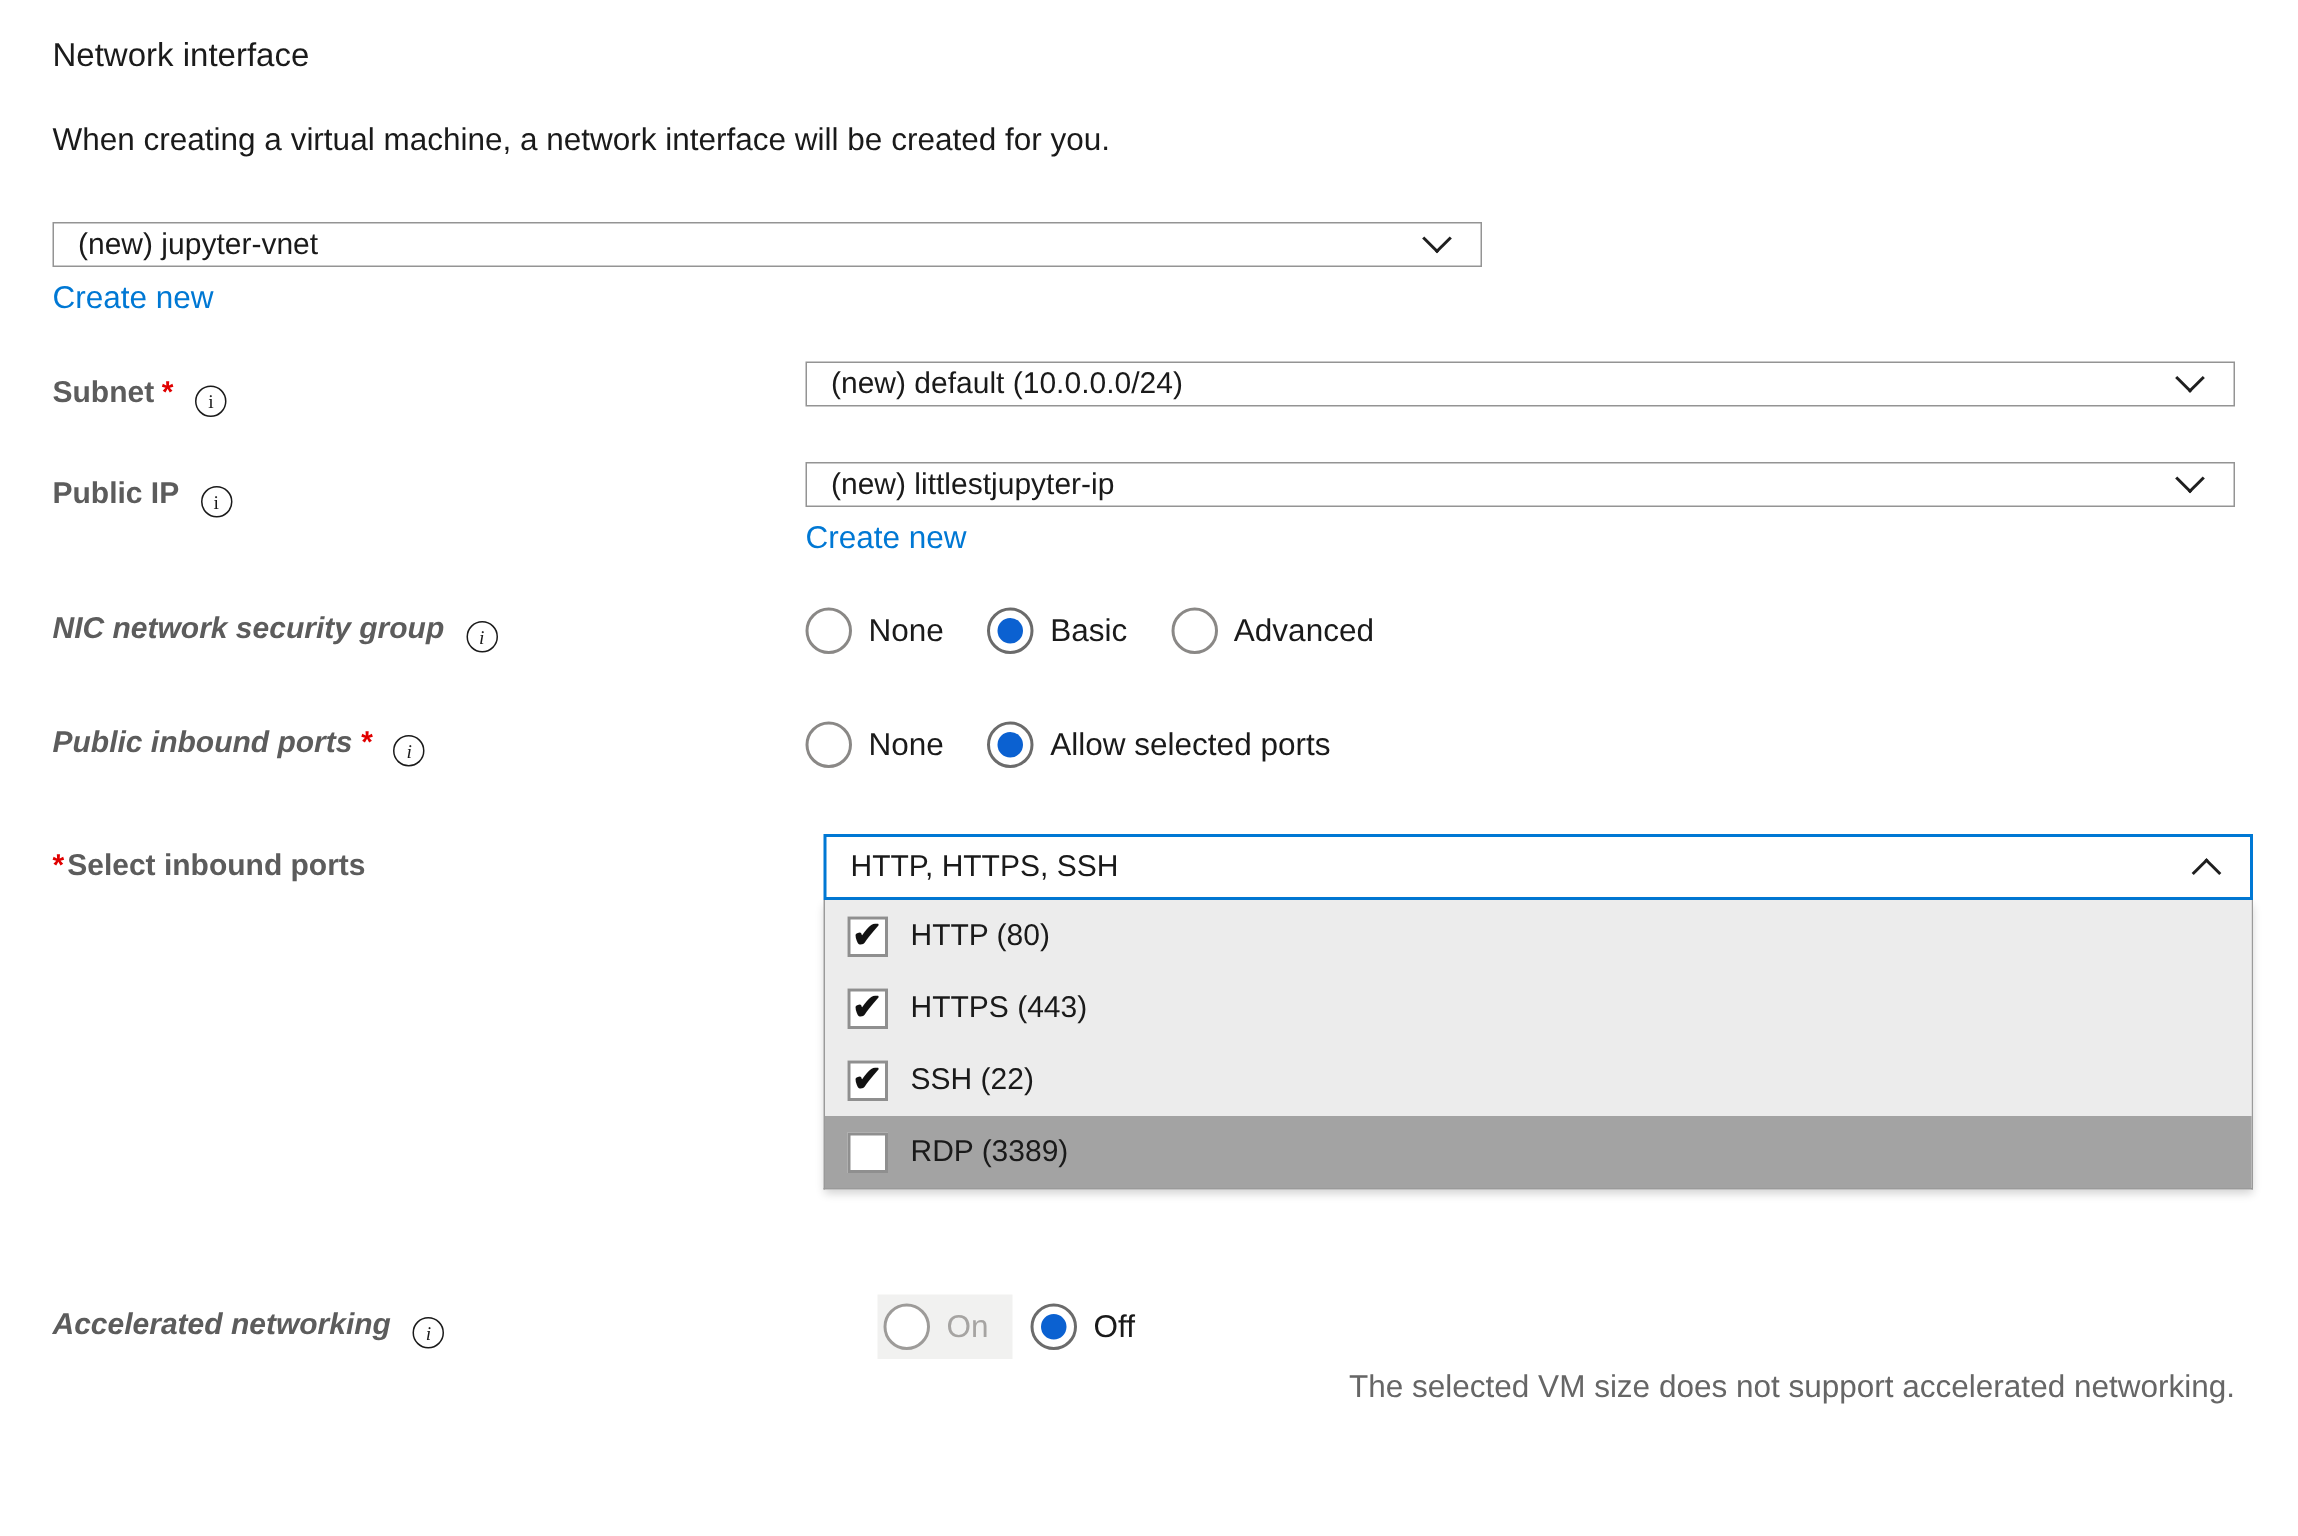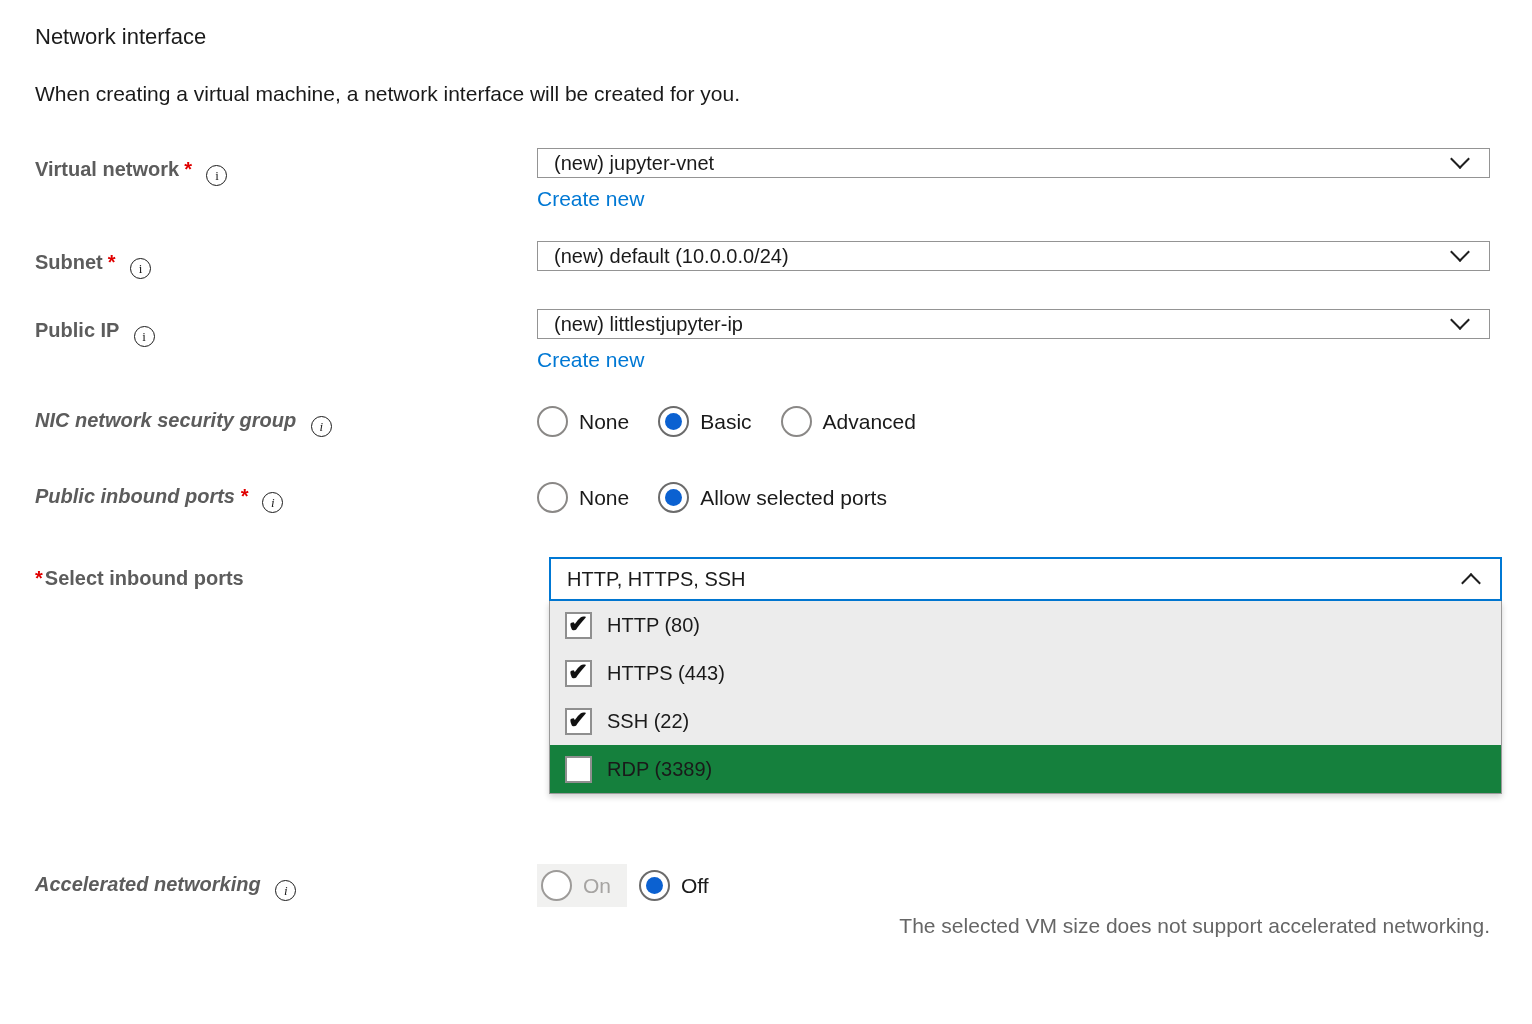--- a/index.html
+++ b/index.html
@@ -56,21 +56,21 @@
   .create-new {
     display: inline-block; margin-top: 9px; color: #0078d4;
     font-size: 21px; text-decoration: none; cursor: pointer;
   }
 
   .gap-after-vnet   { margin-top: 30px; }
   .gap-after-subnet { margin-top: 30px; }
   .gap-after-pip    { margin-top: 34px; }
   .gap-radio-1      { margin-top: 45px; }
   .gap-radio-2      { margin-top: 44px; gap: 12px; }
-  .gap-after-panel  { margin-top: 70px; }
+  .gap-after-panel  { margin-top: 70px; gap: 48px; }
 
   .radio-group { display: flex; align-items: center; }
   .radio-option { display: flex; align-items: center; margin-right: 29px;
     font-size: 21px; color: #1a1a1a; cursor: pointer; }
   .radio-circle {
     width: 31px; height: 31px; flex: none; border: 2px solid #8a8886;
     border-radius: 50%; background: #fff; margin-right: 11px; position: relative;
   }
   .radio-option.selected .radio-circle { border-color: #6b6b6b; }
   .radio-option.selected .radio-circle::after {
@@ -85,21 +85,21 @@
     height: 44px; border: 2px solid #0078d4; background: #fff;
     display: flex; align-items: center; justify-content: space-between;
     padding: 0 22px 0 16px; font-size: 20px; color: #1a1a1a; cursor: pointer;
   }
   .ms-panel {
     border: 1.5px solid #9a9a9a; border-top: none; background: #fff;
     box-shadow: 0 3px 6px rgba(0,0,0,0.18);
   }
   .ms-item {
     height: 48px; display: flex; align-items: center; padding-left: 15px;
-    font-size: 20px; color: #1a1a1a; background: #15803d; cursor: pointer;
+    font-size: 20px; color: #1a1a1a; background: #a3a3a3; cursor: pointer;
   }
   .ms-item.checked { background: #ececec; }
   .checkbox {
     width: 27px; height: 27px; flex: none; border: 2px solid #8f8f8f;
     background: #fff; margin-right: 15px; position: relative;
   }
   .ms-item.checked .checkbox::after {
     content: "\2714"; position: absolute; left: 1px; top: -4px;
     font-size: 24px; font-weight: 700; color: #111;
   }
@@ -113,24 +113,20 @@
 <body>
 
 <div class="container">
 
   <div class="page-title">Network interface</div>
   <div class="page-description">When creating a virtual machine, a network interface will be created for you.</div>
 
   <div class="form">
 
     <div class="row">
-      <div class="label-col">
-        <span>Virtual network</span><span class="star">*</span>
-        <span class="info-icon"></span>
-      </div>
       <div class="control-col">
         <div class="select-box">
           <span>(new) jupyter-vnet</span>
           <span class="chev down"></span>
         </div>
         <a class="create-new">Create new</a>
       </div>
     </div>
 
     <div class="row gap-after-vnet">

